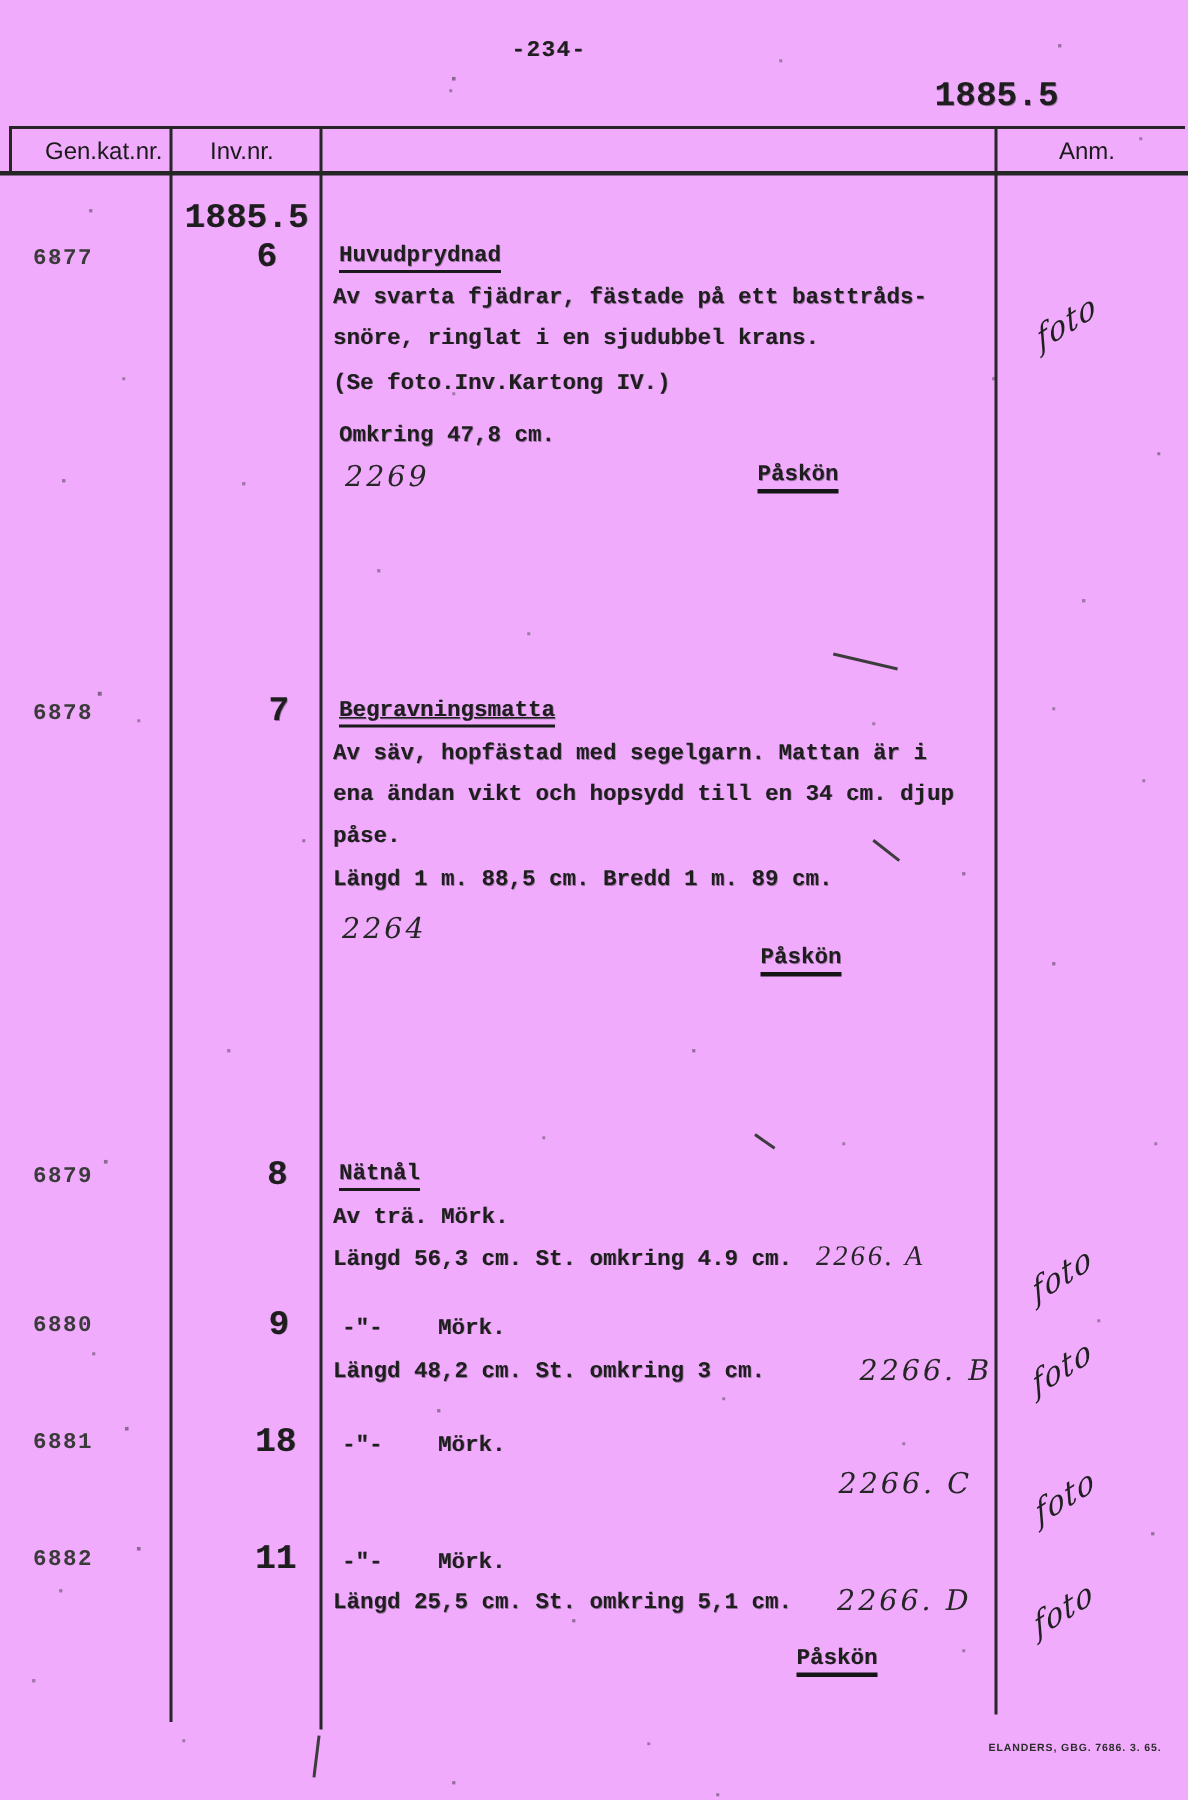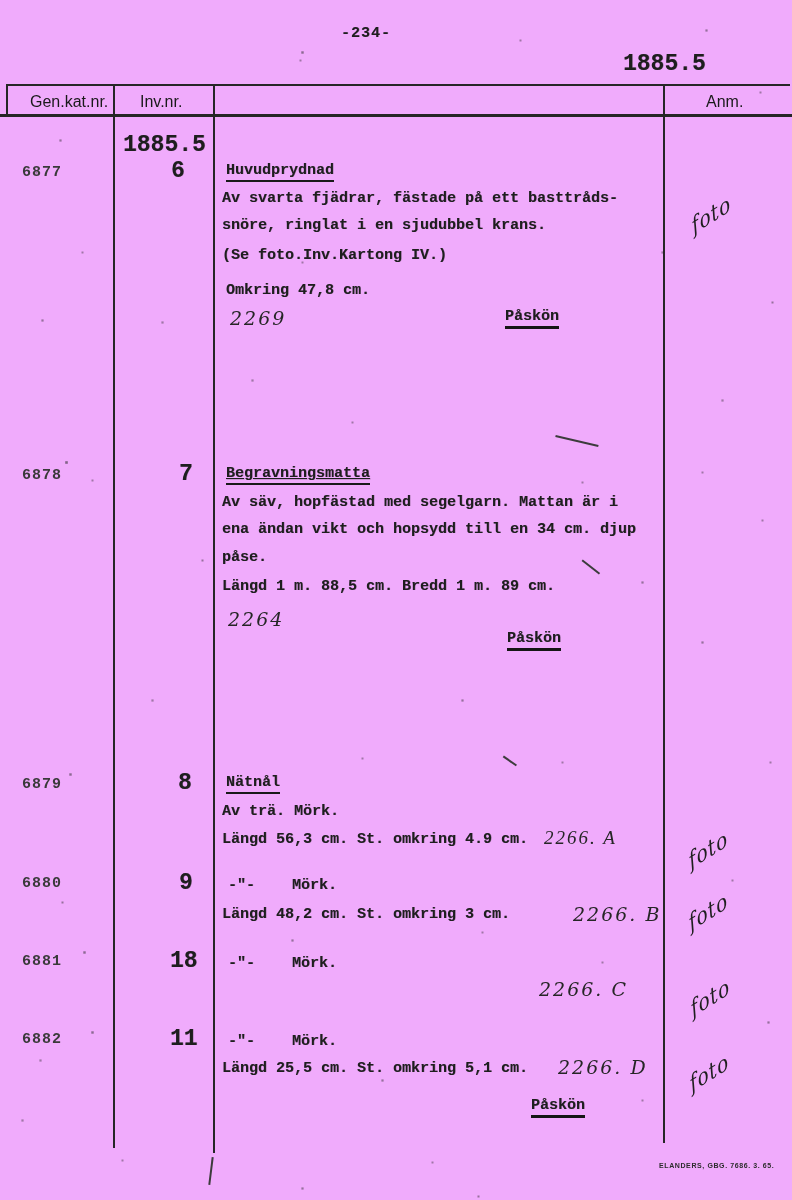--- a/index.html
+++ b/index.html
@@ -158,21 +158,21 @@
   <div class="typed" style="left:228px;top:877px;">-"-</div>
   <div class="typed" style="left:292px;top:877px;">Mörk.</div>
   <div class="typed" style="left:222px;top:906px;">Längd 48,2 cm. St. omkring 3 cm.</div>
   <div class="hand" style="left:573px;top:903px;">2266. B</div>
   <div class="foto" style="left:692px;top:912px;">foto</div>
 
   <div class="typed faded" style="left:22px;top:953px;">6881</div>
   <div class="typed big" style="left:170px;top:952px;">18</div>
   <div class="typed" style="left:228px;top:955px;">-"-</div>
   <div class="typed" style="left:292px;top:955px;">Mörk.</div>
-  <div class="hand" style="left:539px;top:978px;">2266. C</div>
+  <div class="hand" style="left:559px;top:978px;">2266. C</div>
   <div class="foto" style="left:694px;top:998px;">foto</div>
 
   <div class="typed faded" style="left:22px;top:1031px;">6882</div>
   <div class="typed big" style="left:170px;top:1030px;">11</div>
   <div class="typed" style="left:228px;top:1033px;">-"-</div>
   <div class="typed" style="left:292px;top:1033px;">Mörk.</div>
   <div class="typed" style="left:222px;top:1060px;">Längd 25,5 cm. St. omkring 5,1 cm.</div>
   <div class="hand" style="left:558px;top:1056px;">2266. D</div>
   <div class="foto" style="left:693px;top:1073px;">foto</div>
 

